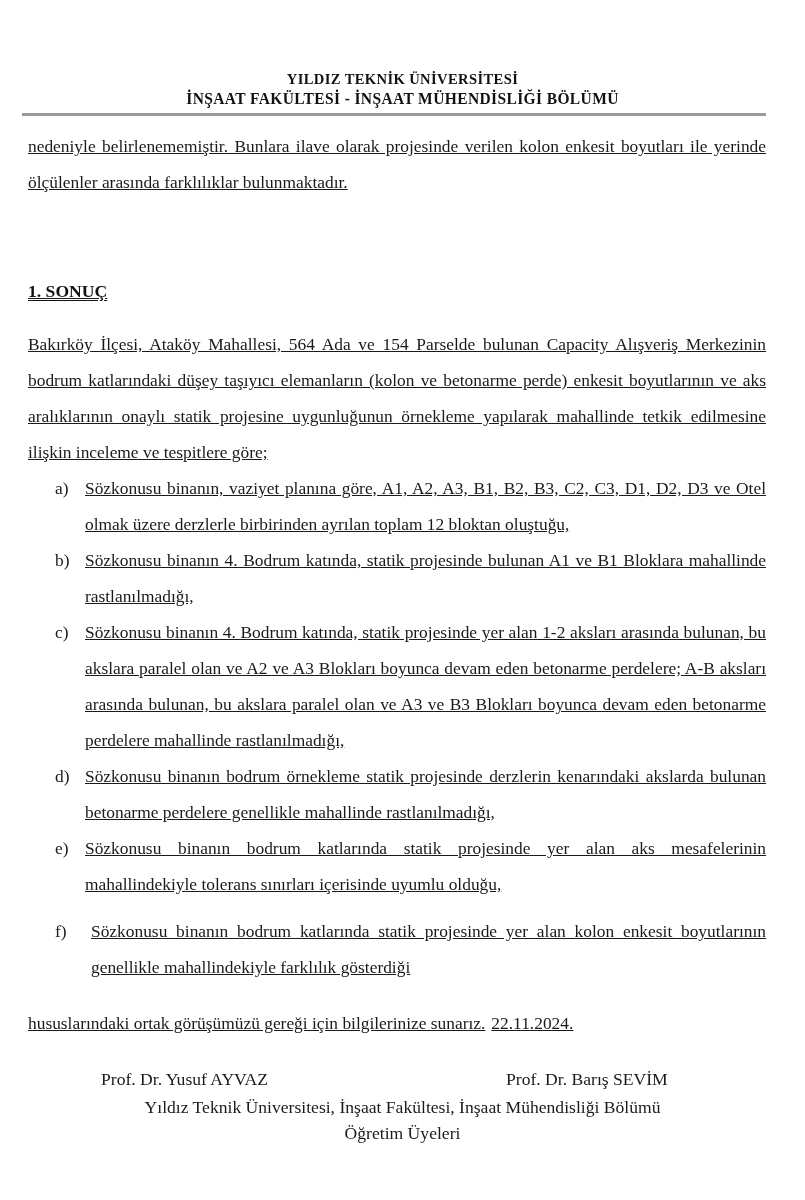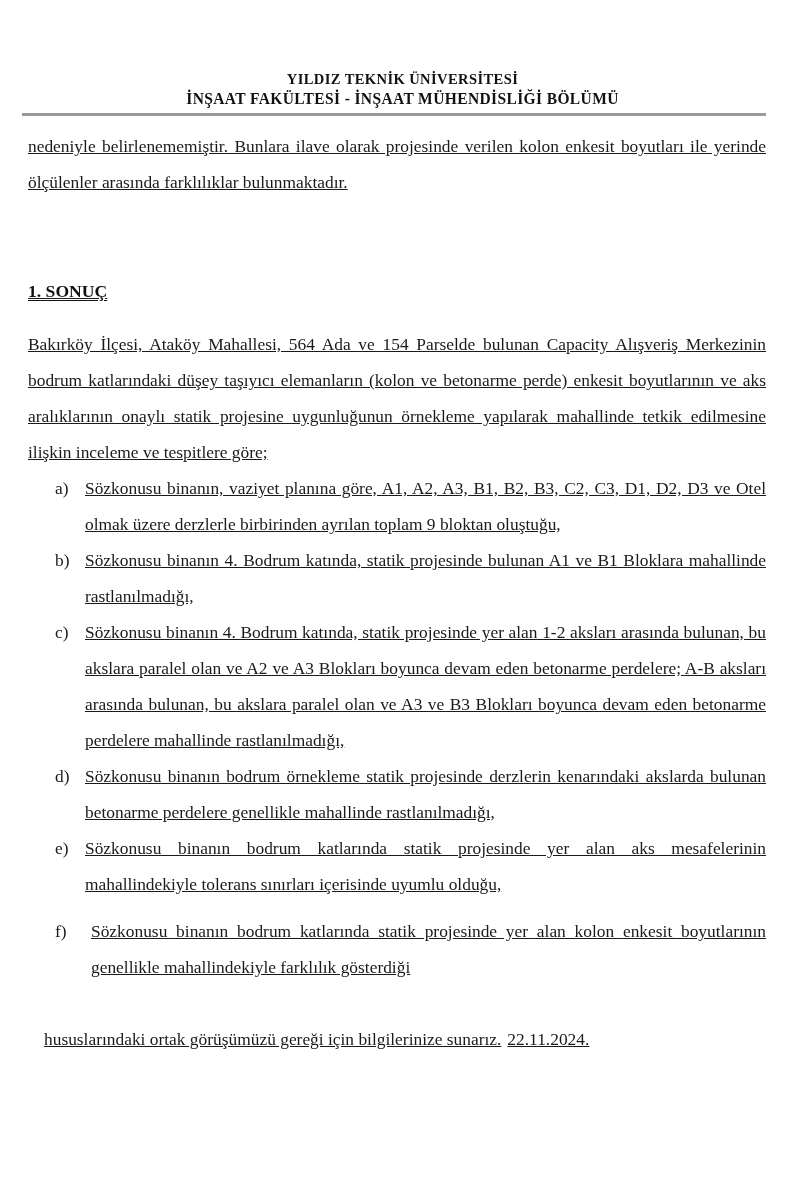--- a/index.html
+++ b/index.html
@@ -121,21 +121,21 @@
   ol.findings > li.wide-gap > .item-text {
     padding-left: 6px;
     margin-top: 11px;
   }
   ol.findings > li > .item-text {
     display: block;
   }
 
   
   .closing {
-    margin: 16px;
+    margin: 0;
     font-size: 17.4px;
     line-height: 36px;
     text-align: left;
   }
   .closing .date {
     padding-left: 6px;
   }
 
   
   .signatures {
@@ -187,21 +187,21 @@
 
     <h2 class="section-title"><span class="ul">1. SONUÇ</span></h2>
 
     <div class="spacer-2"></div>
 
     <p class="body-par">Bakırköy İlçesi, Ataköy Mahallesi, 564 Ada ve 154 Parselde bulunan Capacity Alışveriş Merkezinin bodrum katlarındaki düşey taşıyıcı elemanların (kolon ve betonarme perde) enkesit boyutlarının ve aks aralıklarının onaylı statik projesine uygunluğunun örnekleme yapılarak mahallinde tetkik edilmesine ilişkin inceleme ve tespitlere göre;</p>
 
     <ol class="findings">
       <li>
         <span class="marker">a)</span>
-        <span class="item-text">Sözkonusu binanın, vaziyet planına göre, A1, A2, A3, B1, B2, B3, C2, C3, D1, D2, D3 ve Otel olmak üzere derzlerle birbirinden ayrılan toplam 9 bloktan oluştuğu,</span>
+        <span class="item-text">Sözkonusu binanın, vaziyet planına göre, A1, A2, A3, B1, B2, B3, C2, C3, D1, D2, D3 ve Otel olmak üzere derzlerle birbirinden ayrılan toplam 12 bloktan oluştuğu,</span>
       </li>
       <li>
         <span class="marker">b)</span>
         <span class="item-text">Sözkonusu binanın 4. Bodrum katında, statik projesinde bulunan A1 ve B1 Bloklara mahallinde rastlanılmadığı,</span>
       </li>
       <li>
         <span class="marker">c)</span>
         <span class="item-text">Sözkonusu binanın 4. Bodrum katında, statik projesinde yer alan 1-2 aksları arasında bulunan, bu akslara paralel olan ve A2 ve A3 Blokları boyunca devam eden betonarme perdelere; A-B aksları arasında bulunan, bu akslara paralel olan ve A3 ve B3 Blokları boyunca devam eden betonarme perdelere mahallinde rastlanılmadığı,</span>
       </li>
       <li>
@@ -217,14 +217,22 @@
         <span class="item-text">Sözkonusu binanın bodrum katlarında statik projesinde yer alan kolon enkesit boyutlarının genellikle mahallindekiyle farklılık gösterdiği</span>
       </li>
     </ol>
 
     <div class="spacer-3"></div>
 
     <p class="closing"><span>hususlarındaki ortak görüşümüzü gereği için bilgilerinize sunarız.</span><span class="date">22.11.2024.</span></p>
 
   </div>
 
+  <div class="signatures">
+    <div class="sig-names">
+      <div class="sig-name left">Prof. Dr. Yusuf AYVAZ</div>
+      <div class="sig-name right">Prof. Dr. Barış SEVİM</div>
+    </div>
+    <div class="sig-affil">Yıldız Teknik Üniversitesi, İnşaat Fakültesi, İnşaat Mühendisliği Bölümü</div>
+    <div class="sig-role">Öğretim Üyeleri</div>
+  </div>
 
 </div>
 
 </body></html>

